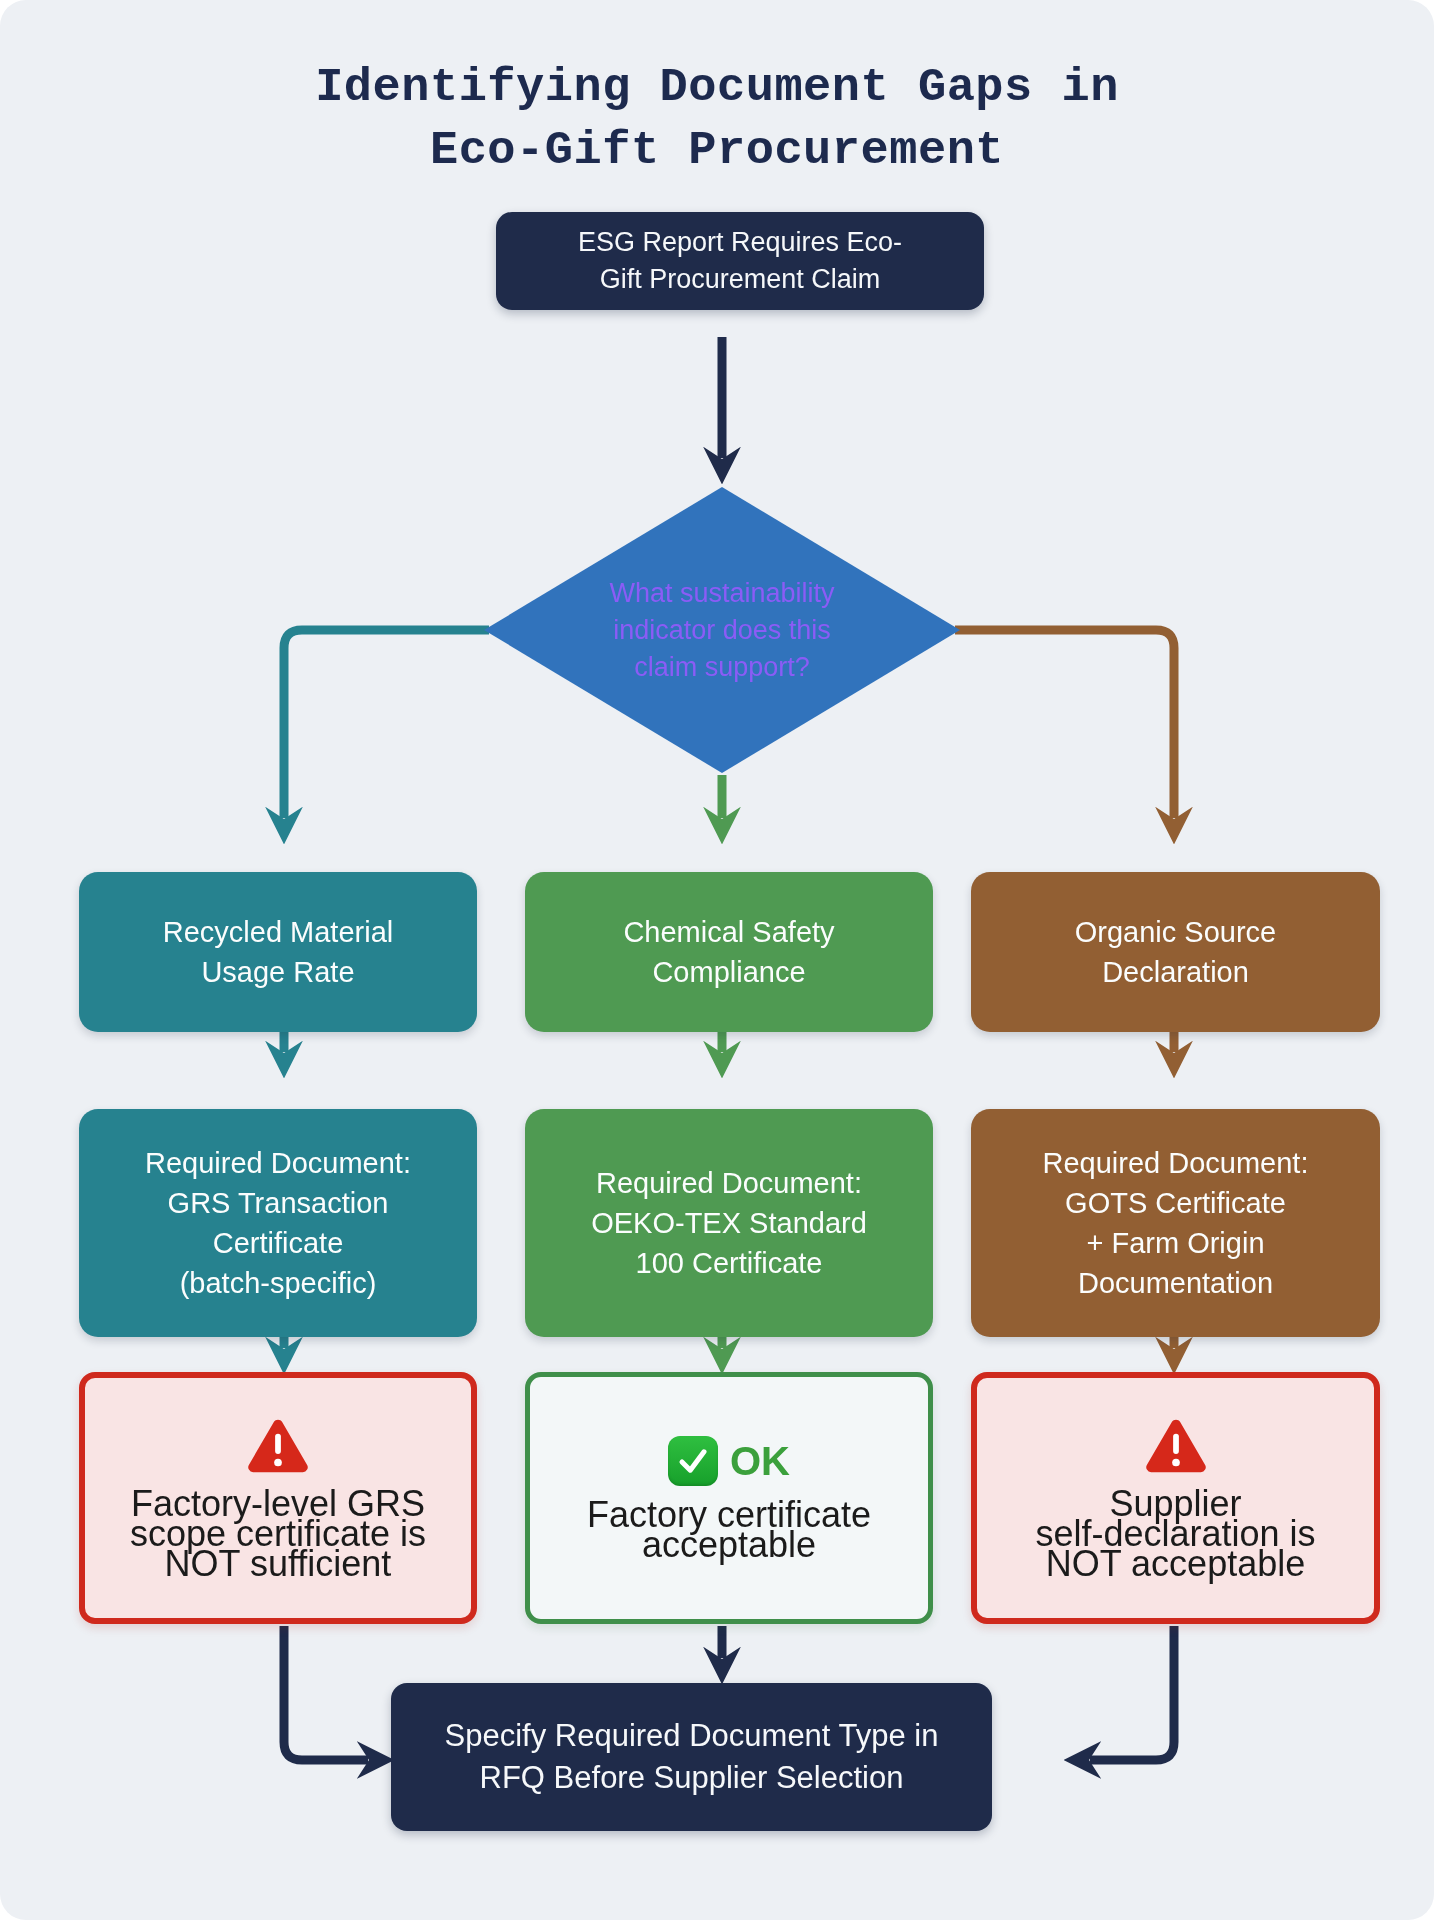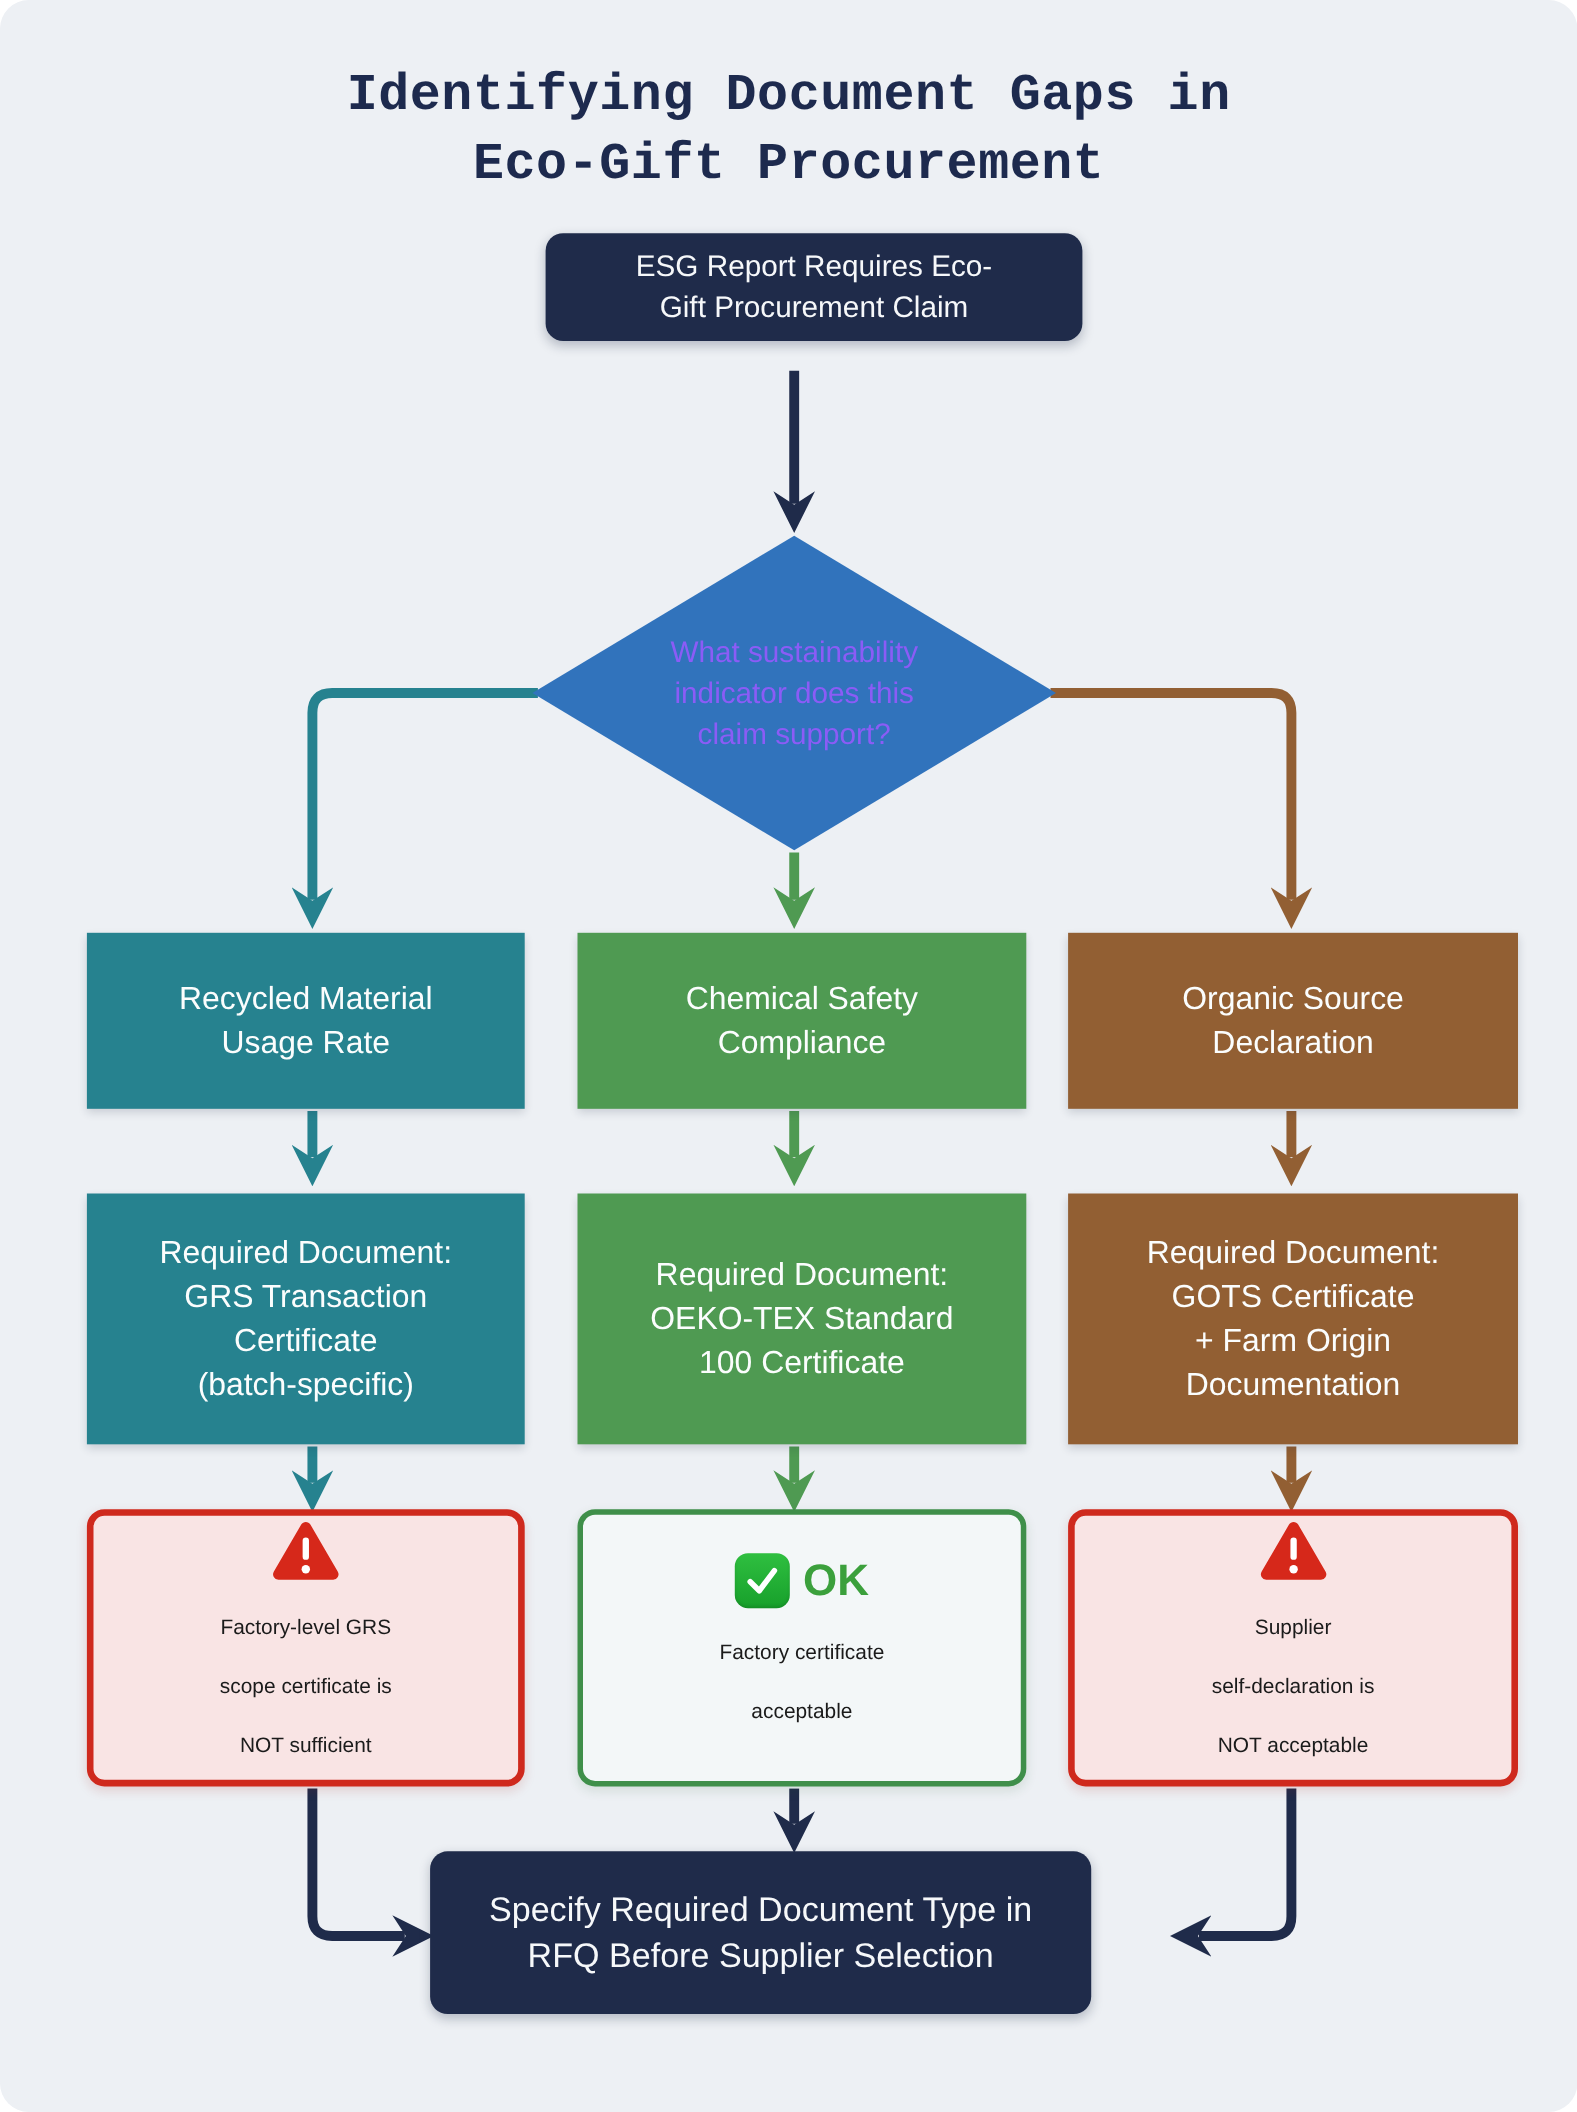--- a/index.html
+++ b/index.html
@@ -24,33 +24,33 @@
     border-radius:14px;
   }
   .label{white-space:pre-line;text-align:center;}
   .navy{background:#1f2b4a;box-shadow:0 4px 10px rgba(20,30,60,.25);}
   .navy .label{color:#f6f8fa;font-size:27px;line-height:37px;font-weight:500;}
   .start{left:496px;top:212px;width:488px;height:98px;border-radius:16px;}
   .diamond-label{
     position:absolute;left:512px;top:575px;width:420px;
     color:#8b5cf6;font-size:27px;line-height:37px;font-weight:500;
   }
-  .indicator,.doc{box-shadow:0 4px 8px rgba(30,40,60,.18);border-radius:0;}
+  .indicator,.doc{box-shadow:0 4px 8px rgba(30,40,60,.18);border-radius:19px;margin-top:24px;}
   .indicator .label,.doc .label{color:#fbfdfd;font-size:29px;line-height:40px;font-weight:500;}
   .teal{background:#26828f;}
   .green{background:#4f9a52;}
   .brown{background:#925f33;}
   .col0{left:79px;width:398px;}
   .col1{left:525px;width:408px;}
   .col2{left:971px;width:409px;}
   .row-ind{top:848px;height:160px;}
   .row-doc{top:1085px;height:228px;}
   .row-out{top:1372px;height:252px;border-radius:16px;}
   .outcome{gap:14px;}
-  .outcome .label{color:#1b1b1b;font-size:19px;line-height:54px;font-weight:500;}
+  .outcome .label{color:#1b1b1b;font-size:36px;line-height:30px;font-weight:500;}
   .warn{background:#f9e4e4;border:6px solid #cf291d;box-shadow:0 4px 10px rgba(160,30,20,.15);}
   .okbox{background:#f3f7f8;border:5px solid #3f8f4a;box-shadow:0 4px 10px rgba(30,90,40,.12);}
   .warn-icon{display:block;width:64px;height:58px;}
   .ok-row{display:flex;align-items:center;gap:12px;}
   .check-icon{
     display:flex;align-items:center;justify-content:center;
     width:50px;height:50px;border-radius:12px;
     background:linear-gradient(#2fbf40,#17a02b);
     box-shadow:inset 0 -2px 3px rgba(0,0,0,.12);
   }

